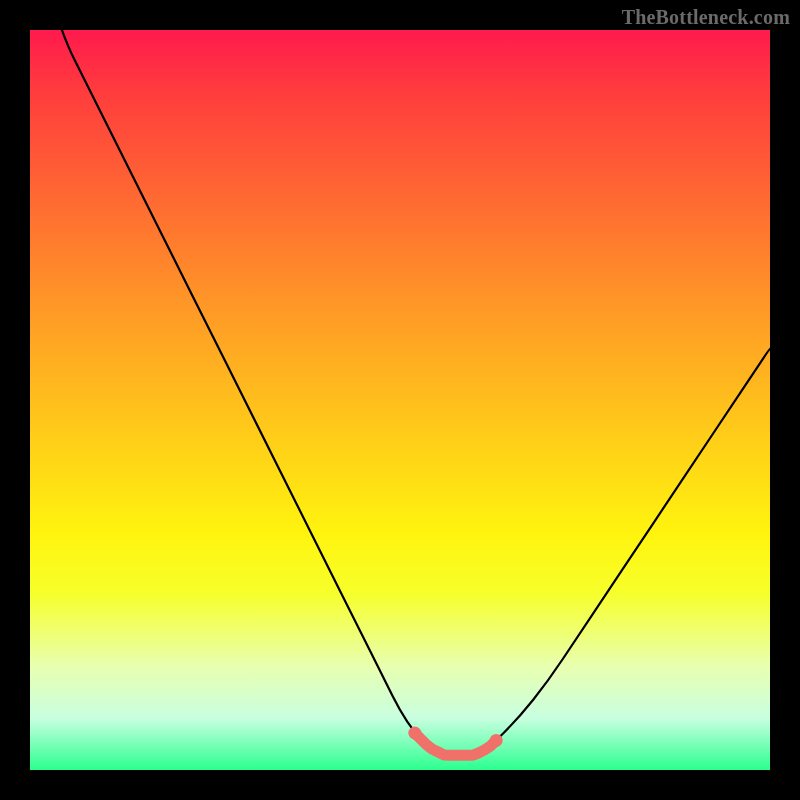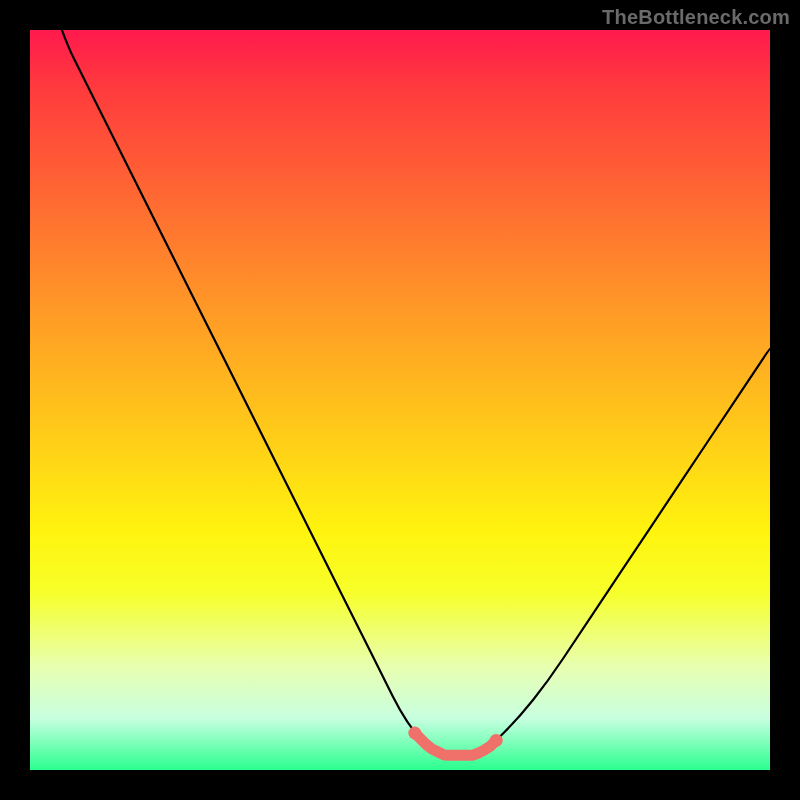--- a/index.html
+++ b/index.html
@@ -11,20 +11,21 @@
     overflow: hidden;
     font-family: Arial, Helvetica, sans-serif;
   }
   .frame {
     position: absolute;
     left: 0;
     top: 0;
     width: 800px;
     height: 668px;
     background: #000;
+    font-family: Liberation Serif, serif;
   }
   .plot {
     position: absolute;
     left: 30px;
     top: 30px;
     width: 740px;
     height: 740px;
     background: linear-gradient(to bottom,
       #ff1a4d 0%,
       #ff3b3d 8%,

